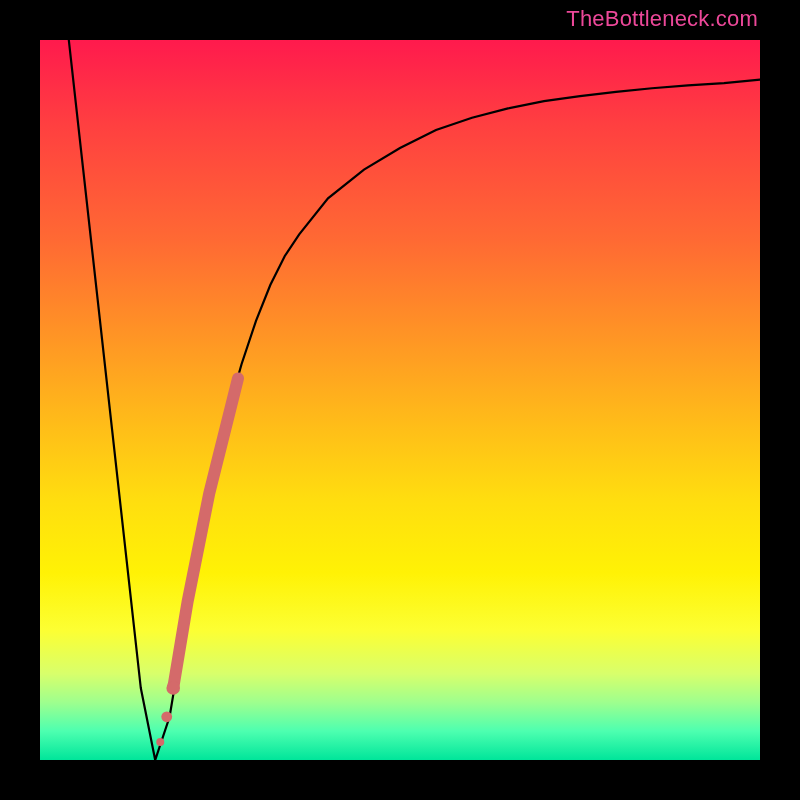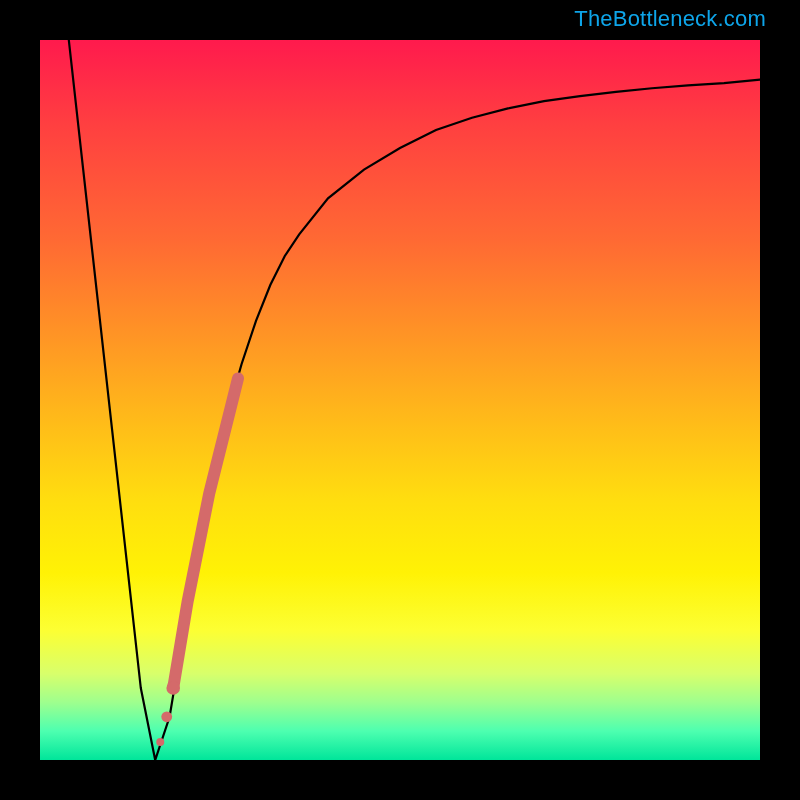--- a/index.html
+++ b/index.html
@@ -44,22 +44,22 @@
   }
   svg.curve {
     position: absolute;
     inset: 0;
     width: 100%;
     height: 100%;
   }
   .watermark {
     position: absolute;
     top: 6px;
-    right: 34px;
-    color: #0ea5e9;
+    right: 42px;
+    color: #ec4899;
     font-size: 22px;
     font-weight: 400;
     letter-spacing: 0.2px;
   }
 </style>
 </head>
 <body>
 
 <div class="frame">
 

